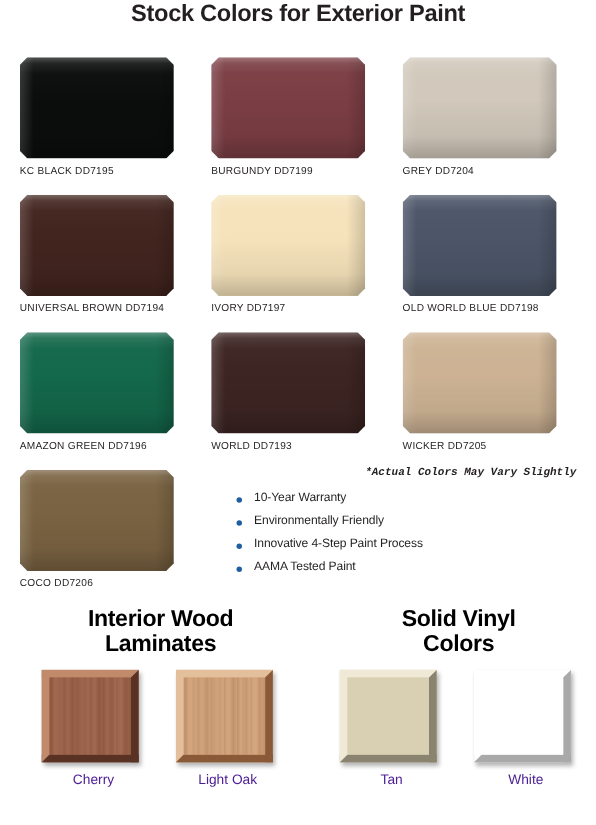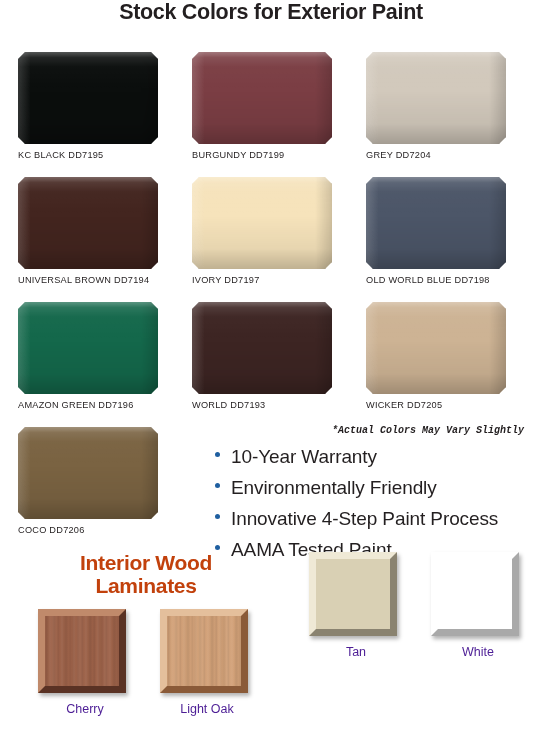--- a/index.html
+++ b/index.html
@@ -96,21 +96,21 @@
   
   .features {
     position: absolute;
     top: 446px;
     left: 215px;
     list-style: none;
     margin: 0;
     padding: 0;
   }
   .features li {
-    font-size: 19px;
+    font-size: 11px;
     color: #231f20;
     margin-bottom: 9px;
     position: relative;
     padding-left: 16px;
     letter-spacing: -0.1px;
   }
   .features li .bullet {
     position: absolute;
     left: 0;
     top: 6px;
@@ -132,21 +132,21 @@
     text-align: center;
   }
   .section-wood  { width: 292px; }
   .section-vinyl { width: 250px; }
 
   .section-title {
     font-size: 21px;
     font-weight: bold;
     line-height: 1.08;
     letter-spacing: -0.3px;
-    color: #c2410c;
+    color: #000000;
     margin: 0 0 12px 0;
   }
   .swatch-row {
     display: flex;
     justify-content: center;
     gap: 28px;
   }
   .swatch-cell { width: 94px; }
 
   
@@ -306,20 +306,24 @@
             <span class="grain"></span>
             <span class="grain2"></span>
           </div>
         </div>
         <div class="square-label">Light Oak</div>
       </div>
     </div>
   </div>
 
   <div class="bottom-section section-vinyl">
+    <h2 class="section-title">
+      <span>Solid Vinyl</span><br>
+      <span>Colors</span>
+    </h2>
     <div class="swatch-row">
       <div class="swatch-cell">
         <div class="square" style="border-color: rgb(239, 233, 214) rgb(138, 131, 112) rgb(138, 131, 112) rgb(239, 233, 214); background: rgb(217, 208, 180);">
           <div class="square-face" style="background: rgb(217, 208, 180);"></div>
         </div>
         <div class="square-label">Tan</div>
       </div>
       <div class="swatch-cell">
         <div class="square" style="border-color: rgb(255, 255, 255) rgb(169, 169, 169) rgb(169, 169, 169) rgb(255, 255, 255); background: rgb(255, 255, 255);">
           <div class="square-face" style="background: rgb(255, 255, 255);"></div>

